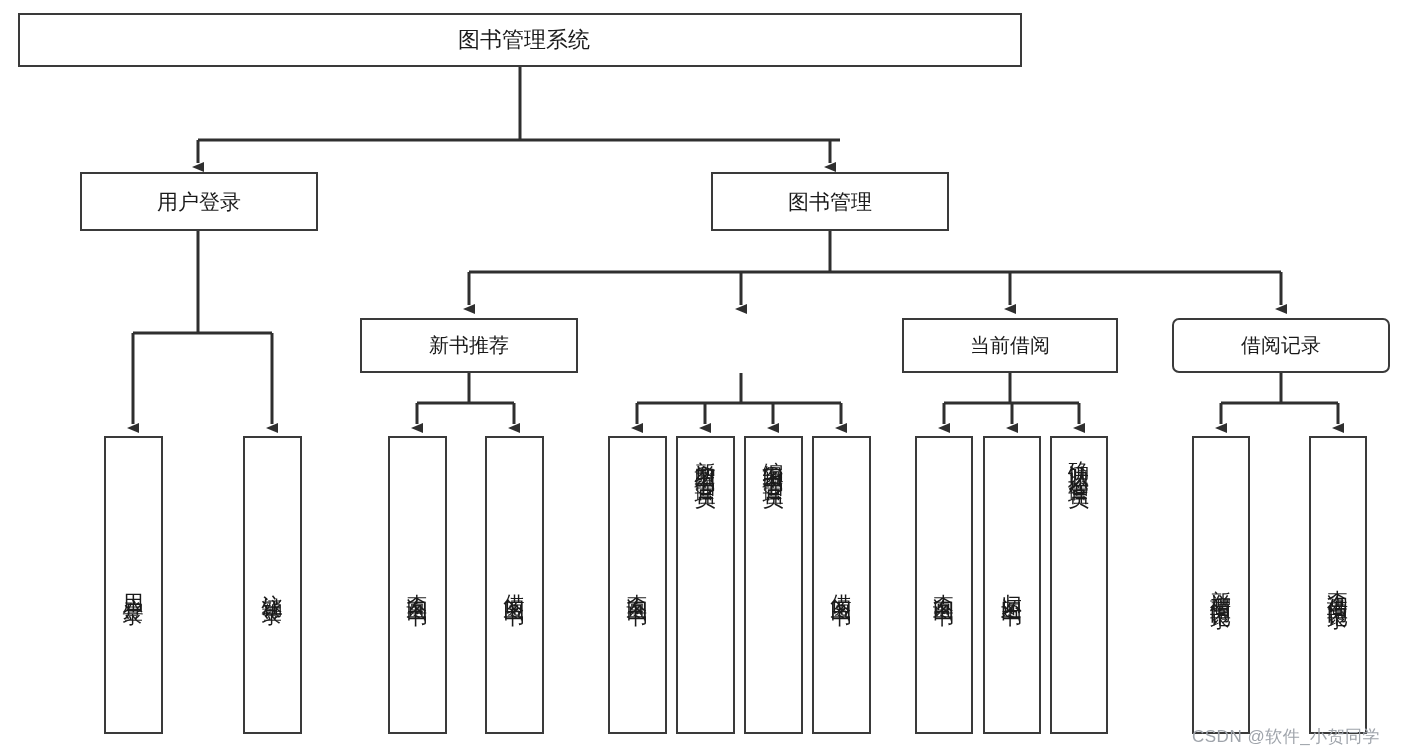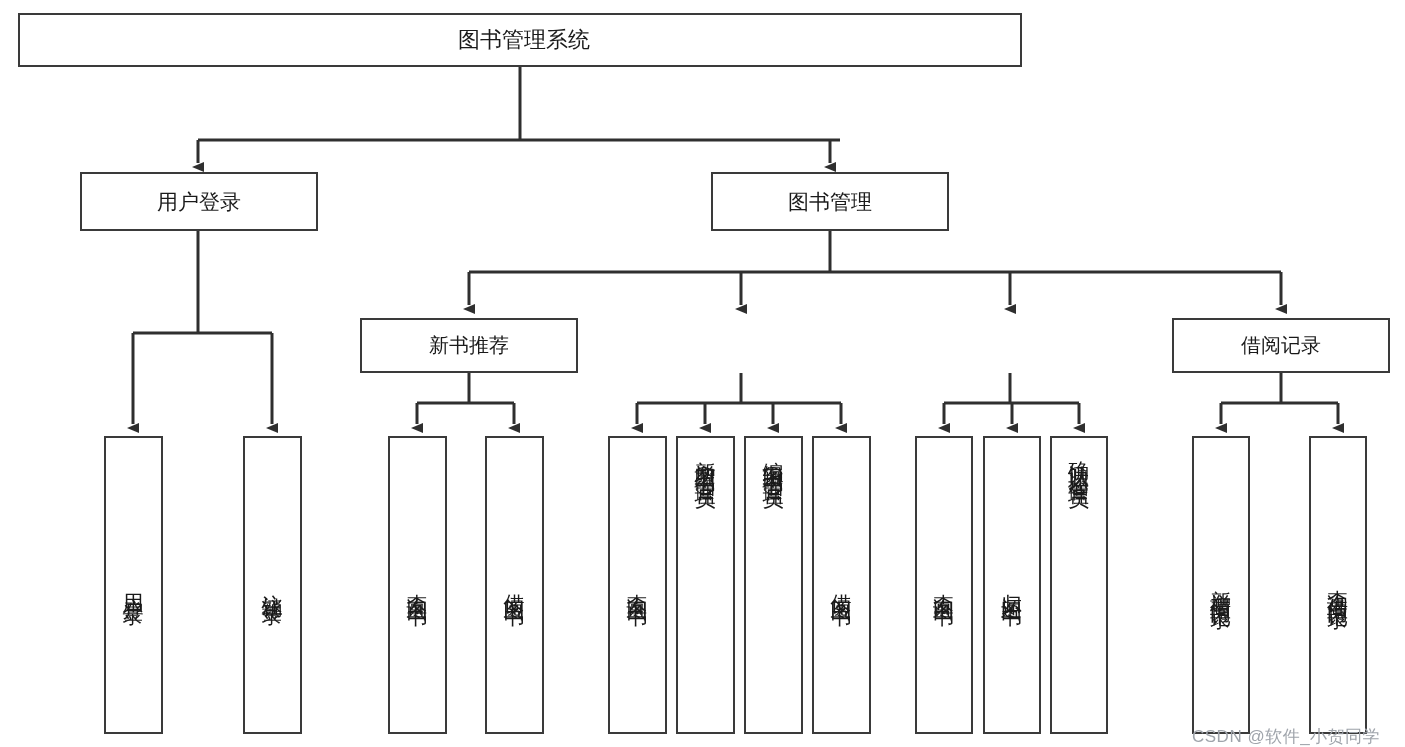--- a/index.html
+++ b/index.html
@@ -132,21 +132,24 @@
   <div class="node lvl1" style="left:80px; top:172px; width:238px; height:59px;">
     <span class="label">用户登录</span>
   </div>
   <div class="node lvl1" style="left:711px; top:172px; width:238px; height:59px;font-family:Liberation Mono, monospace;">
     <span class="label">图书管理</span>
   </div>
 
   <div class="node lvl2" style="left:360px; top:318px; width:218px; height:55px;">
     <span class="label">新书推荐</span>
   </div>
-  <div class="node lvl2" style="left:1172px; top:318px; width:218px; height:55px;">
+  <div class="node lvl2" style="left:902px; top:318px; width:216px; height:55px;">
+    <span class="label">当前借阅</span>
+  </div>
+  <div class="node lvl2" style="left:1172px; top:318px; width:218px; height:55px;border-radius:7px;">
     <span class="label">借阅记录</span>
   </div>
 
   <div class="node leaf" style="left:104px; top:436px; width:59px; height:298px;">
     <span class="label">用户登录</span>
   </div>
   <div class="node leaf" style="left:243px; top:436px; width:59px; height:298px;">
     <span class="label">注销登录</span>
   </div>
 

